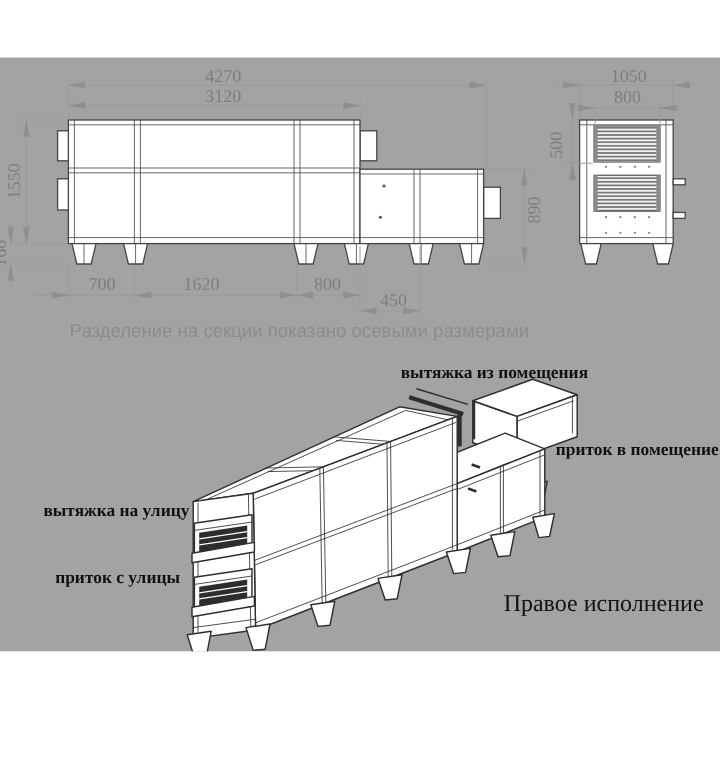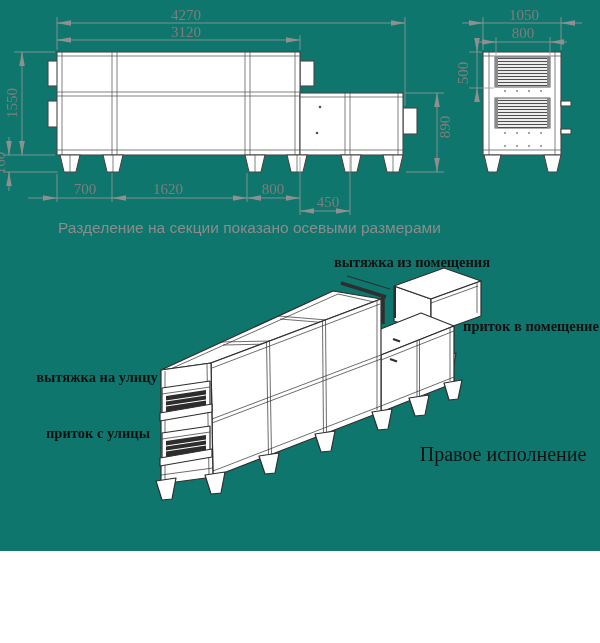--- a/index.html
+++ b/index.html
@@ -1,16 +1,16 @@
 <!DOCTYPE html>
 <html><head>
 <meta charset="utf-8">
 <style>
   html,body{margin:0;padding:0;background:#ffffff;}
-  .stage{position:relative;width:600px;height:551px;background:#0f766e;overflow:hidden;}
+  .stage{position:relative;width:600px;height:495px;background:#a3a3a3;overflow:hidden;margin-top:48px;}
   svg{display:block;}
   
   .dl{stroke:#9a9a9a;stroke-width:0.8;fill:none;}
   
   .dt{font:15px "Liberation Serif", serif;fill:#7d7d7d;}
   
   .fv{stroke:#474747;stroke-width:1.1;fill:#ffffff;}
   .fv2{stroke:#4a4a4a;stroke-width:0.7;fill:none;}
   
   .iso{stroke:#2e2e2e;stroke-width:1.2;fill:#ffffff;stroke-linejoin:round;}

